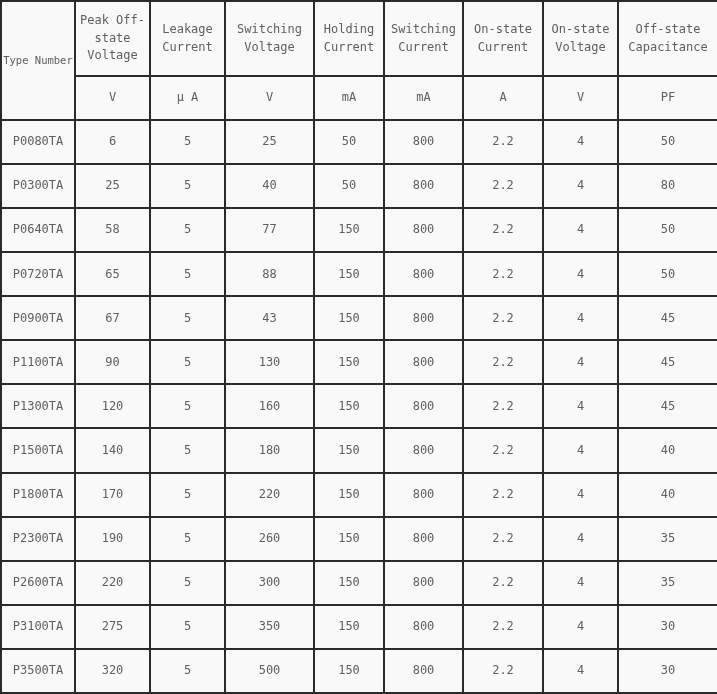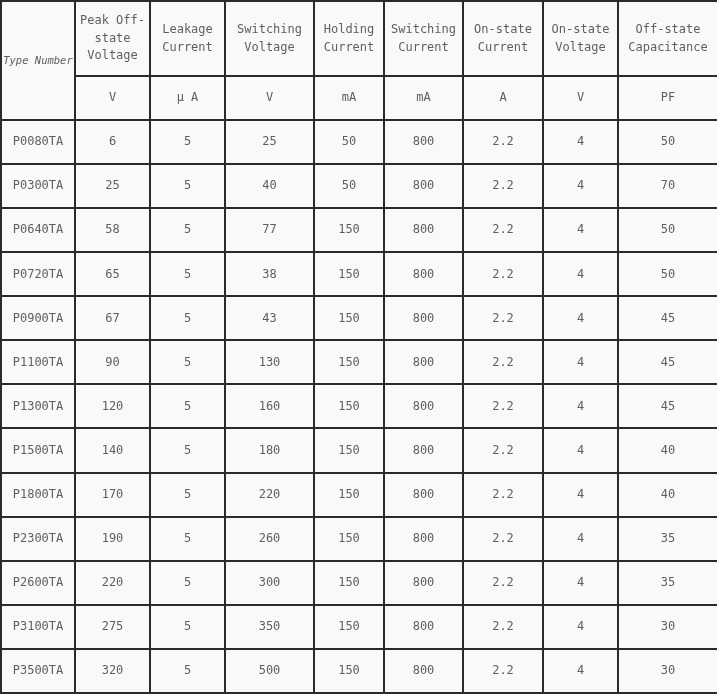--- a/index.html
+++ b/index.html
@@ -32,21 +32,20 @@
     line-height: 1.45;
     overflow: hidden;
   }
   tr.header-row    { height: 75px; }
   tr.units-row     { height: 44px; }
   tbody tr         { height: 44px; }
   th.type-number-header {
     font-size: 10.5px;
     white-space: nowrap;
     padding: 0;
-    font-style: italic;
   }
 </style>
 </head>
 <body>
 
 <div class="table-wrap">
 <table class="spec-table">
   <colgroup>
     <col style="width:74px">
         <col style="width:75px">
@@ -95,38 +94,38 @@
     </tr>
     <tr>
       <td>P0300TA</td>
       <td>25</td>
       <td>5</td>
       <td>40</td>
       <td>50</td>
       <td>800</td>
       <td>2.2</td>
       <td>4</td>
-      <td>70</td>
+      <td>80</td>
     </tr>
     <tr>
       <td>P0640TA</td>
       <td>58</td>
       <td>5</td>
       <td>77</td>
       <td>150</td>
       <td>800</td>
       <td>2.2</td>
       <td>4</td>
       <td>50</td>
     </tr>
     <tr>
       <td>P0720TA</td>
       <td>65</td>
       <td>5</td>
-      <td>38</td>
+      <td>88</td>
       <td>150</td>
       <td>800</td>
       <td>2.2</td>
       <td>4</td>
       <td>50</td>
     </tr>
     <tr>
       <td>P0900TA</td>
       <td>67</td>
       <td>5</td>

